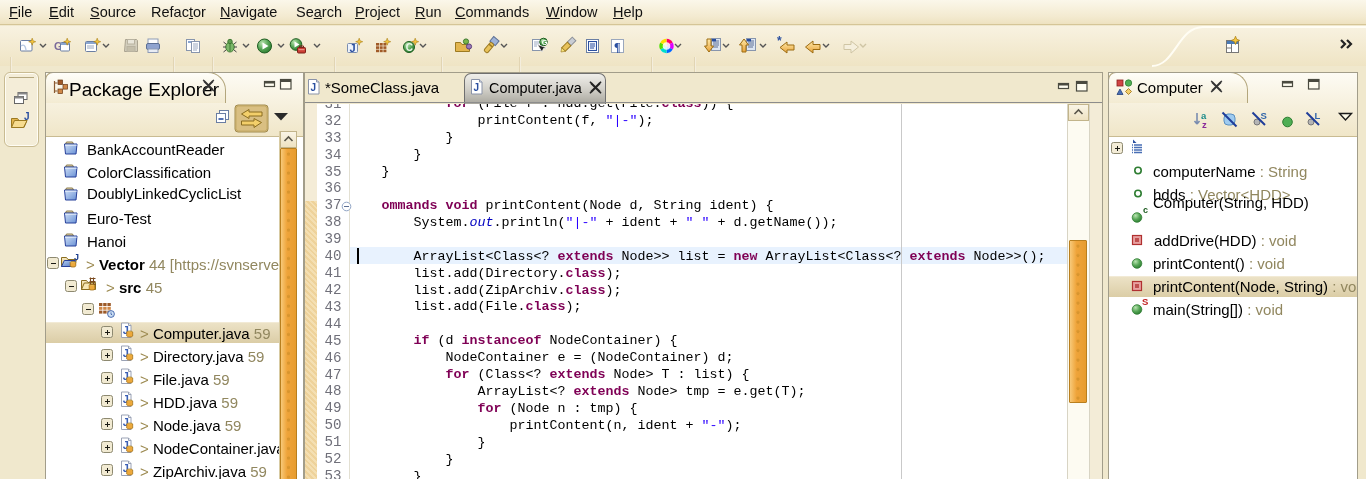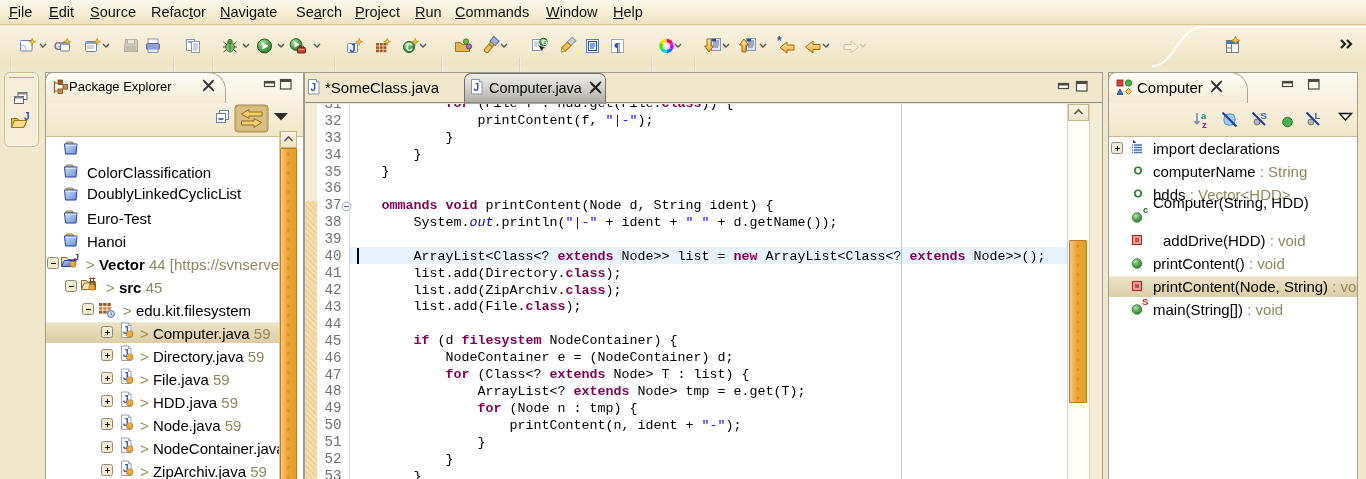--- a/index.html
+++ b/index.html
@@ -263,31 +263,31 @@
  <g transform="translate(7,41)">
       <path d="M0.5 14.5 V5.5 h6 l1.5 2 h8 l-3 7z" fill="#e3b54e" stroke="#9c7a22"></path>
       <path d="M0.5 14.5 l3 -7 h12.5 l-3.5 7z" fill="#f7dc90" stroke="#9c7a22"></path>
       <text x="13" y="7" font-size="10" font-weight="bold" fill="#2a4fa0" font-family="Liberation Sans">J</text>
     </g>
 </svg>
 
 <div id="pe" class="abs" style="left:45px;top:72px;width:259px;height:420px;border:1px solid #a29d8a;background:#fff;overflow:hidden">
   <div class="abs" style="left:0;top:0;width:257px;height:63px;background:linear-gradient(#fdfbf4,#f0e6c8)"></div>
   <div class="vtab" style="left:-1px;top:-1px;width:181px;height:31px"></div>
-  <div class="abs" style="left:23px;top:6px;font-size:13px">Package Explorer</div>
+  <div class="abs" style="left:23px;top:6px;font-size:19px">Package Explorer</div>
   <div class="abs" style="left:0;top:63px;width:257px;height:1px;background:#c9bb92"></div>
 
   <div class="sel" style="left:0;top:248.5px;width:234px;height:21px"></div>
+  <div class="treerow" style="left:41px;top:65px">BankAccountReader</div>
   <div class="treerow" style="left:41px;top:88px">ColorClassification</div>
   <div class="treerow" style="left:41px;top:109px">DoublyLinkedCyclicList</div>
   <div class="treerow" style="left:41px;top:134px">Euro-Test</div>
   <div class="treerow" style="left:41px;top:157px">Hanoi</div>
   <div class="treerow" style="left:40px;top:180px;width:194px;overflow:hidden"><span class="svn">&gt; </span><b>Vector</b>&nbsp;<span class="grey">44 [https://svnserver.i</span></div>
   <div class="treerow" style="left:60px;top:203px"><span class="svn">&gt; </span><b>src</b>&nbsp;<span class="grey">45</span></div>
-  <div class="treerow" style="left:77px;top:226px"><span class="svn">&gt; </span>edu.kit.filesystem</div>
   <div class="treerow" style="left:94px;top:249px"><span class="svn">&gt; </span>Computer.java <span class="grey">59</span></div>
   <div class="treerow" style="left:94px;top:272px"><span class="svn">&gt; </span>Directory.java <span class="grey">59</span></div>
   <div class="treerow" style="left:94px;top:295px"><span class="svn">&gt; </span>File.java <span class="grey">59</span></div>
   <div class="treerow" style="left:94px;top:318px"><span class="svn">&gt; </span>HDD.java <span class="grey">59</span></div>
   <div class="treerow" style="left:94px;top:341px"><span class="svn">&gt; </span>Node.java <span class="grey">59</span></div>
   <div class="treerow" style="left:94px;top:364px;width:140px;overflow:hidden"><span class="svn">&gt; </span>NodeContainer.java </div>
   <div class="treerow" style="left:94px;top:387px"><span class="svn">&gt; </span>ZipArchiv.java <span class="grey">59</span></div>
 
   <div class="xbox" style="left:1px;top:184px"></div>
   <div class="xbox" style="left:19px;top:207px"></div>
@@ -475,21 +475,21 @@
     }
 
     <b>ommands</b> <b>void</b> printContent(Node d, String ident) {
         System.<i>out</i>.println(<span class="s">"|-"</span> + ident + <span class="s">" "</span> + d.getName());
 
         ArrayList&lt;Class&lt;? <b>extends</b> Node&gt;&gt; list = <b>new</b> ArrayList&lt;Class&lt;? <b>extends</b> Node&gt;&gt;();
         list.add(Directory.<b>class</b>);
         list.add(ZipArchiv.<b>class</b>);
         list.add(File.<b>class</b>);
 
-        <b>if</b> (d <b>filesystem</b> NodeContainer) {
+        <b>if</b> (d <b>instanceof</b> NodeContainer) {
             NodeContainer e = (NodeContainer) d;
             <b>for</b> (Class&lt;? <b>extends</b> Node&gt; T : list) {
                 ArrayList&lt;? <b>extends</b> Node&gt; tmp = e.get(T);
                 <b>for</b> (Node n : tmp) {
                     printContent(n, ident + <span class="s">"-"</span>);
                 }
             }
         }</pre>
 
     <div class="abs" style="left:761.5px;top:0;width:1px;height:100%;background:#d8d4c4"></div>
@@ -526,25 +526,24 @@
     </g>
 </svg>
 
 <div id="mb" class="abs" style="left:1108px;top:72px;width:250px;height:420px;border:1px solid #a29d8a;background:#fff;overflow:hidden">
   <div class="abs" style="left:0;top:0;width:248px;height:63px;background:linear-gradient(#fdfbf4,#f0e6c8)"></div>
   <div class="vtab" style="left:-1px;top:-1px;width:140px;height:31px"></div>
   <div class="abs" style="left:28px;top:6px;font-size:15px">Computer</div>
   <div class="abs" style="left:0;top:63px;width:248px;height:1px;background:#c9bb92"></div>
 
   <div class="sel" style="left:0;top:203px;width:248px;height:21px"></div>
-  <div class="treerow" style="left:44px;top:64px">import declarations</div>
   <div class="treerow" style="left:44px;top:87px">computerName <span class="grey">: String</span></div>
   <div class="treerow" style="left:44px;top:110px">hdds <span class="grey">: Vector&lt;HDD&gt;</span></div>
   <div class="treerow" style="left:44px;top:118px">Computer(String, HDD)</div>
-  <div class="treerow" style="left:54px;top:156px">addDrive(HDD) <span class="grey">: void</span></div>
+  <div class="treerow" style="left:45px;top:156px">addDrive(HDD) <span class="grey">: void</span></div>
   <div class="treerow" style="left:44px;top:179px">printContent() <span class="grey">: void</span></div>
   <div class="treerow" style="left:44px;top:202px">printContent(Node, String) <span class="grey">: void</span></div>
   <div class="treerow" style="left:44px;top:225px">main(String[]) <span class="grey">: void</span></div>
   <div class="xbox plus" style="left:2px;top:69px;background:#f3ecd7"></div>
 </div>
 <svg class="abs" style="left:1108px;top:72px;z-index:51" width="250" height="407">
 
   <g transform="translate(9,8)">
       <rect x="0" y="0" width="6" height="6" fill="#d04545" stroke="#8a1f1f" stroke-width="0.8"></rect>
       <circle cx="11.5" cy="3" r="3.2" fill="#4fae54" stroke="#2e7d32" stroke-width="0.8"></circle>

